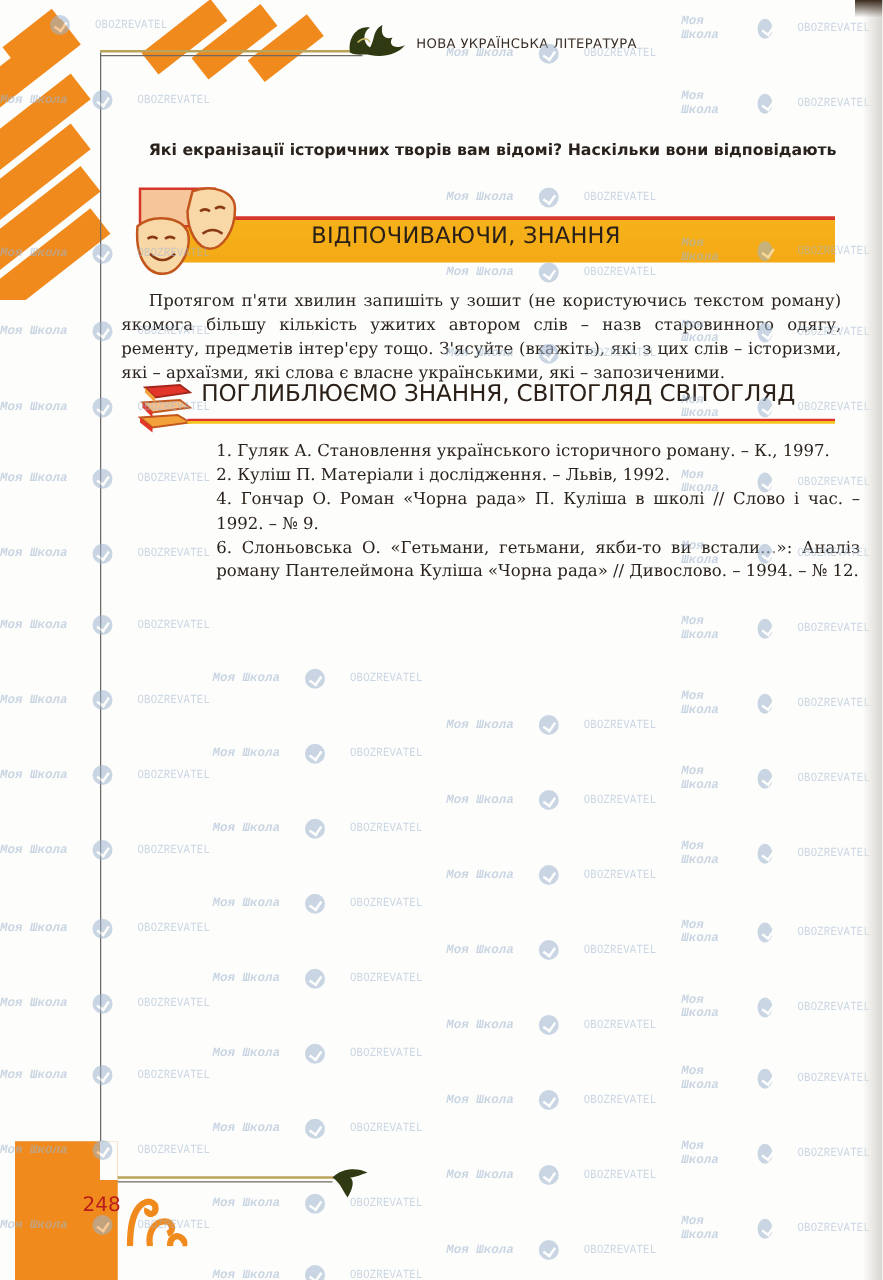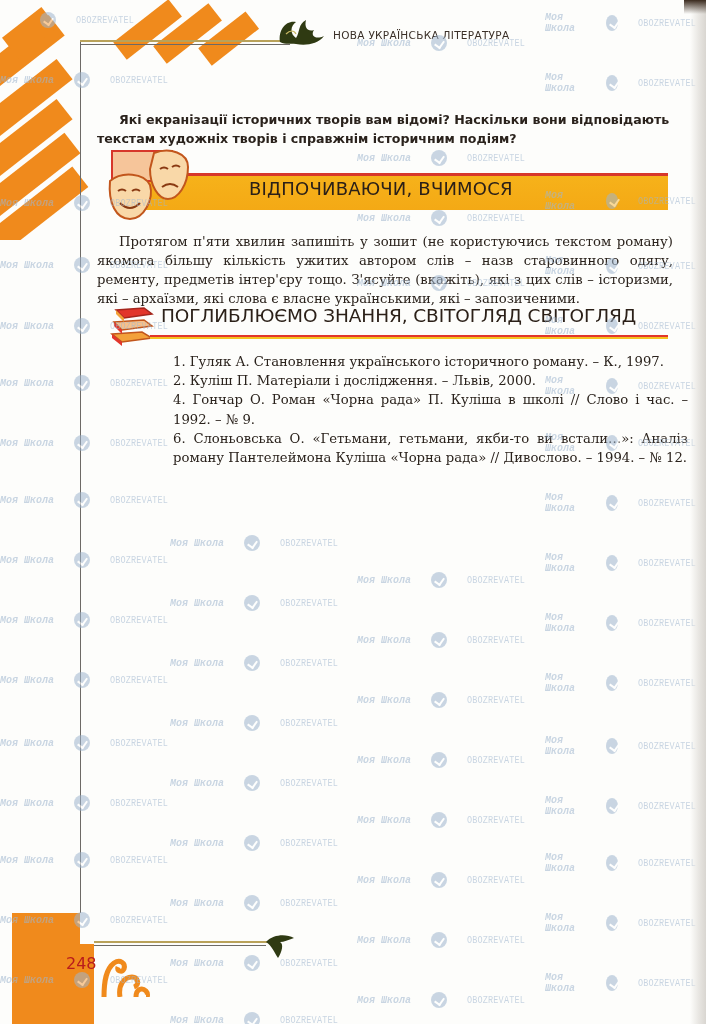--- a/index.html
+++ b/index.html
@@ -144,49 +144,48 @@
 
   <svg class="ornament-top" viewBox="0 0 52 38">
     <path d="M4 30 C2 18 10 8 20 10 C14 14 14 22 20 26 C24 20 22 12 30 8 C28 16 32 20 38 18 C34 24 40 28 48 24 C42 32 30 34 20 32 C14 31 10 33 4 30 Z" fill="#2f3a12"></path>
     <path d="M10 22 C14 18 18 18 20 22" stroke="#c9b864" stroke-width="1.2" fill="none"></path>
   </svg>
   <div class="running-head">НОВА УКРАЇНСЬКА ЛІТЕРАТУРА</div>
 
 
   <div class="body-text q">
     <span class="first">Які екранізації історичних творів вам відомі? Наскільки вони відповідають</span>
-    <span>текстам художніх творів і справжнім історичним подіям?</span>
   </div>
 
   <div class="banner1"></div>
   <svg class="masks" viewBox="0 0 92 80">
     <rect x="8" y="6" width="60" height="30" fill="#f6c59a" stroke="#d7372b" stroke-width="2"></rect>
     <path d="M50 8 C66 2 84 8 84 22 C84 40 74 54 64 54 C54 54 46 40 46 24 Z" fill="#f9d8a8" stroke="#c2561c" stroke-width="2"></path>
     <path d="M56 24 q4 -3 8 0 M68 22 q4 -3 8 0 M58 42 q8 -6 16 0" stroke="#8a3a12" stroke-width="2" fill="none"></path>
     <path d="M6 36 C18 26 40 28 46 40 C50 54 40 74 26 74 C12 74 4 58 6 36 Z" fill="#f9d8a8" stroke="#c2561c" stroke-width="2"></path>
     <path d="M14 46 q4 -3 8 0 M28 46 q4 -3 8 0 M16 58 q10 10 20 0" stroke="#8a3a12" stroke-width="2" fill="none"></path>
   </svg>
-  <div class="banner1-label">ВІДПОЧИВАЮЧИ, ВЧИМОСЯ</div>
+  <div class="banner1-label">ВІДПОЧИВАЮЧИ, ЗНАННЯ</div>
 
   <div class="body-text p2">Протягом п'яти хвилин запишіть у зошит (не користуючись текстом роману) якомога більшу кількість ужитих автором слів – назв старовинного одягу, ременту, предметів інтер'єру тощо. З'ясуйте (вкажіть), які з цих слів – історизми, які – архаїзми, які слова є власне українськими, які – запозиченими.</div>
 
   <svg class="books" viewBox="0 0 48 48">
     <path d="M4 34 L34 32 L44 38 L14 42 Z" fill="#f3a13a" stroke="#c2561c" stroke-width="1.5"></path>
     <path d="M4 34 L14 42 L14 46 L4 38 Z" fill="#e2362b"></path>
     <path d="M6 22 L36 20 L44 26 L14 30 Z" fill="#f6c08a" stroke="#c2561c" stroke-width="1.5"></path>
     <path d="M6 22 L14 30 L14 34 L6 26 Z" fill="#e2362b"></path>
     <path d="M8 10 L36 8 L44 14 L16 18 Z" fill="#e2362b" stroke="#a5261c" stroke-width="1.5"></path>
     <path d="M8 10 L16 18 L16 22 L8 14 Z" fill="#f3a13a"></path>
   </svg>
   <div class="banner2-label">ПОГЛИБЛЮЄМО ЗНАННЯ, СВІТОГЛЯД СВІТОГЛЯД</div>
   <div class="banner2-line"></div>
 
   <div class="refs">
     <span class="ref">1.  Гуляк А. Становлення українського історичного роману. – К., 1997.</span>
-    <span class="ref">2.  Куліш П. Матеріали і дослідження. – Львів, 2000.</span>
+    <span class="ref">2.  Куліш П. Матеріали і дослідження. – Львів, 1992.</span>
     <span class="ref">4.  Гончар О. Роман «Чорна рада» П. Куліша в школі // Слово і час. – 1992. – № 9.</span>
     <span class="ref">6.  Слоньовська О. «Гетьмани, гетьмани, якби-то ви встали…»: Аналіз роману Пантелеймона Куліша «Чорна рада» // Дивослово. – 1994. – № 12.</span>
   </div>
 
   <svg class="ornament-bottom" viewBox="0 0 34 34">
     <path d="M2 14 C10 6 22 6 30 10 C24 12 20 14 16 14 C20 16 18 24 14 30 C10 24 8 18 2 14 Z" fill="#2f3a12"></path>
   </svg>
 
   <div class="pagebox"></div>
   <div class="pagebox-notch"></div>

